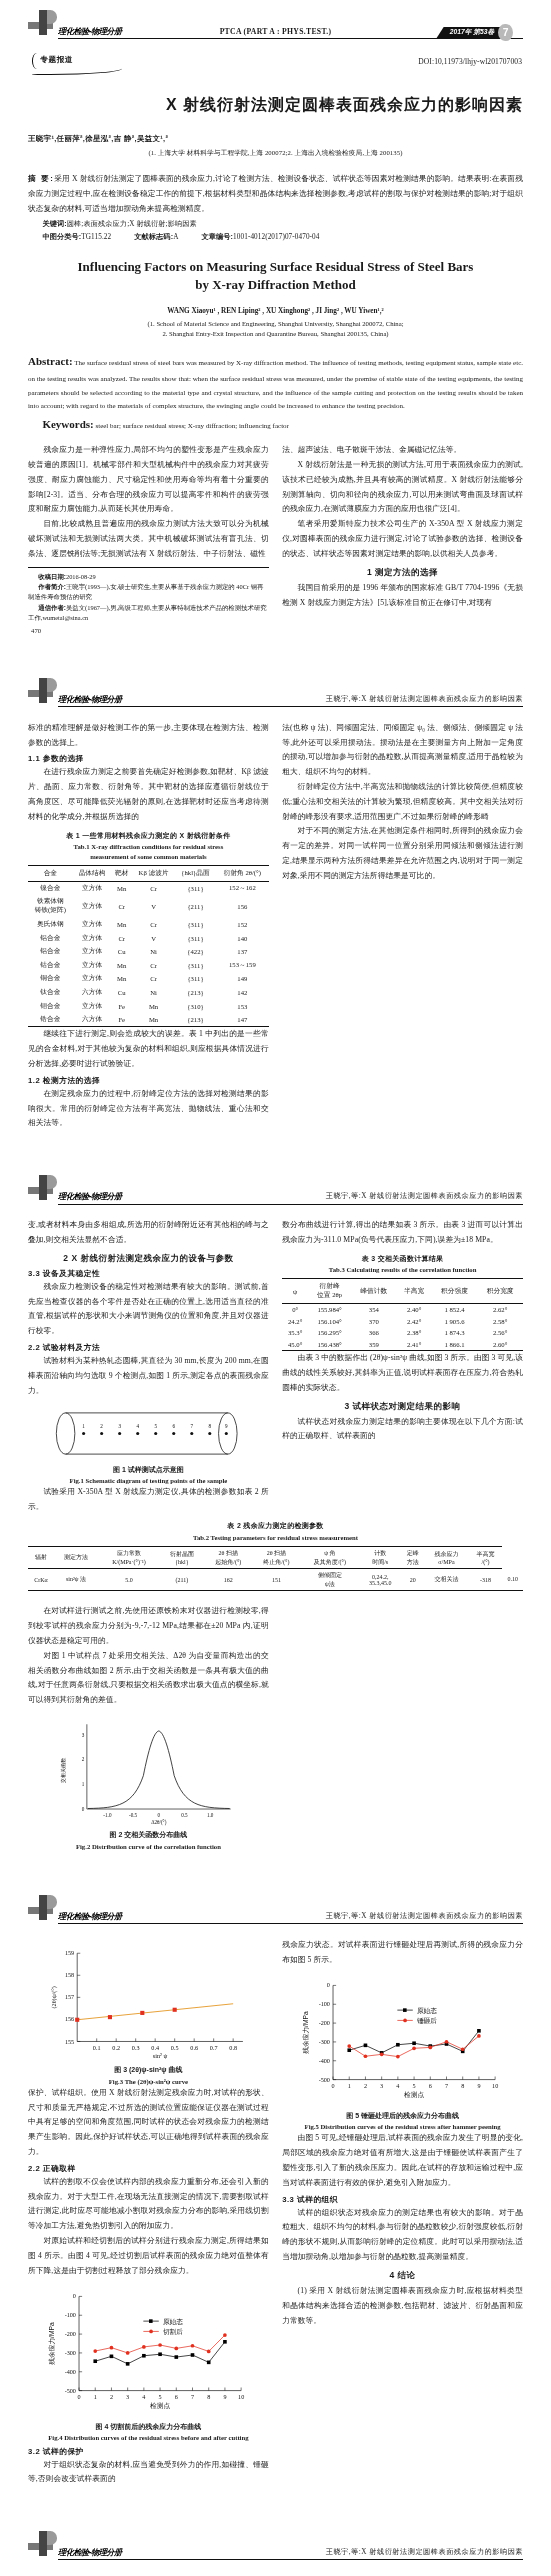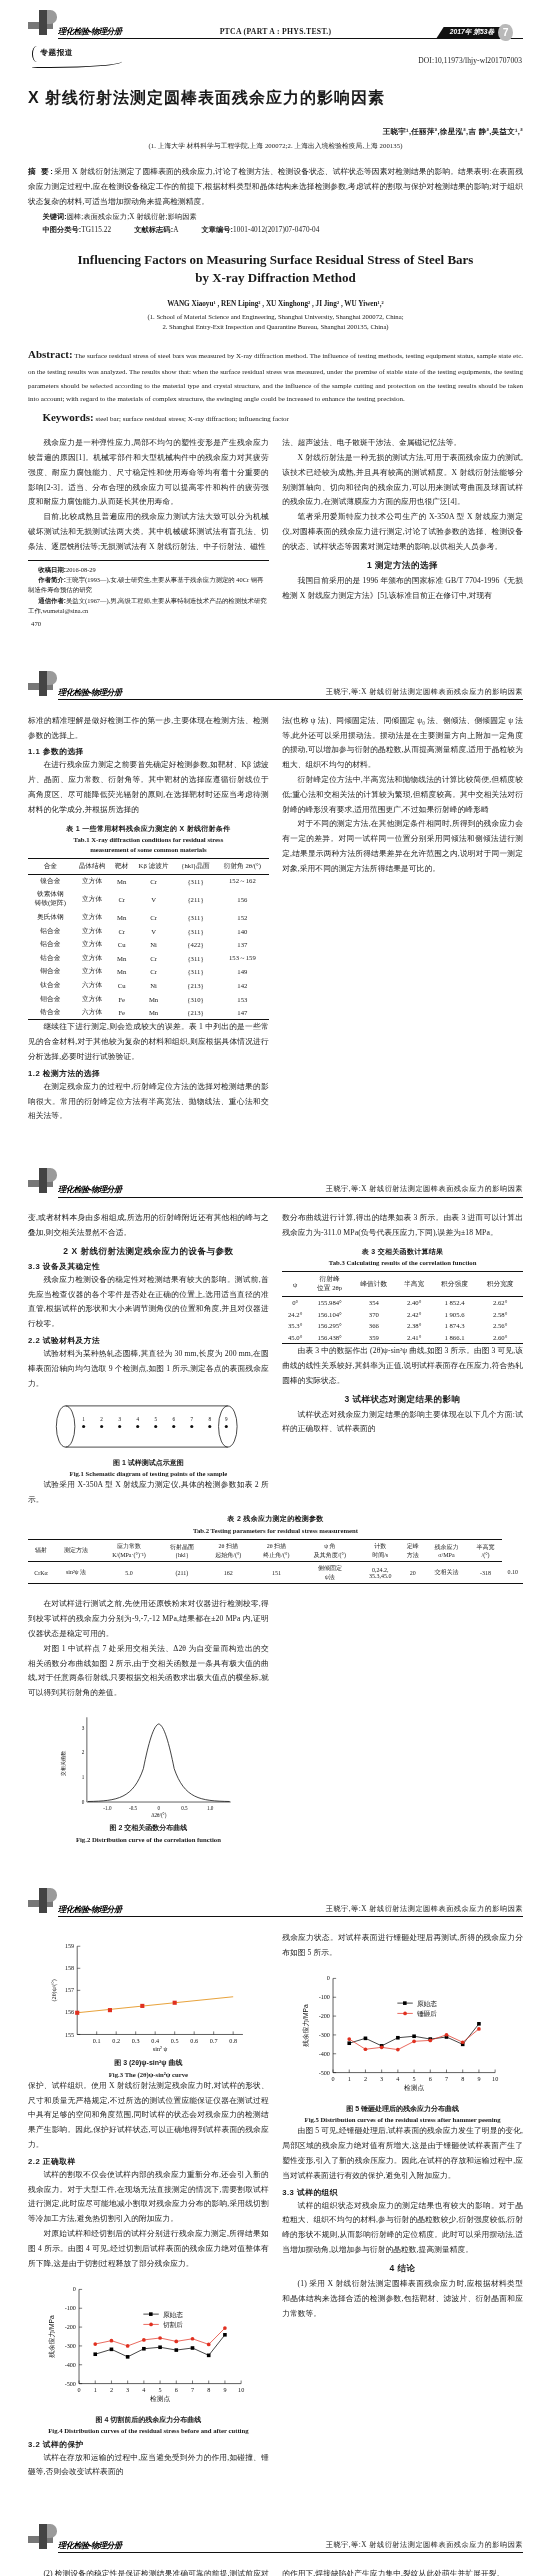--- a/index.html
+++ b/index.html
@@ -48,44 +48,44 @@
     width:14.4px; height:17.5px; border-radius:50%;
     background:#b9b9b9; color:#fff;
     font-family:"Liberation Sans", sans-serif; font-weight:bold; font-size:10.3px;
     text-align:center; line-height:17.5px;
   }
   .rh-right-zh {
     position:absolute; right:0; bottom:3.1px;
     font-size:7.2px; letter-spacing:0.5px; font-family:"Liberation Serif", serif;
   }
   
-  .banner-row { position:relative; height:24px; margin-top:7px;text-decoration:underline; }
+  .banner-row { position:relative; height:24px; margin-top:14px;text-decoration:underline; }
   .topic-tag {
     position:absolute; left:4.1px; top:2.1px;
     font-family:"Liberation Sans", sans-serif; font-weight:bold; font-size:7.7px;
     letter-spacing:0.5px; padding-left:8.2px;
   }
   .topic-tag:before{
     content:""; position:absolute; left:0; top:-2.1px; width:7.2px; height:15.5px;
     border-left:1.5px solid #111; border-radius:60% 0 0 60%/50% 0 0 50%;
   }
   .topic-swoosh {
     position:absolute; left:4.1px; top:13.4px; width:90px; height:8.2px;
     border-bottom:1.5px solid #111; border-radius:0 0 80% 10%;
   }
-  .doi { position:absolute; right:1px; top:10px; font-size:7.5px; letter-spacing:0.1px; }
+  .doi { position:absolute; right:1px; top:4px; font-size:7.5px; letter-spacing:0.1px; }
 
   
   h1.zh-title {
-    text-align:left; font-family:"Liberation Sans", sans-serif;
+    text-align:right; font-family:"Liberation Sans", sans-serif;
     font-size:16px; font-weight:bold; letter-spacing:1px;
     margin:17.5px 0 0 0;
   }
   .authors-zh {
-    text-align:right; font-family:"Liberation Sans", sans-serif;
+    text-align:left; font-family:"Liberation Sans", sans-serif;
     font-weight:bold; font-size:7.5px; margin-top:18.5px; letter-spacing:0.3px;
   }
   .affil-zh { text-align:center; font-size:6.7px; margin-top:5.2px; letter-spacing:0.1px; }
 
   .abs-zh { font-size:7.7px; line-height:1.95; margin-top:12.4px; text-align:justify; letter-spacing:0.1px; }
   .abs-zh .lbl { font-family:"Liberation Sans", sans-serif; font-weight:bold; letter-spacing:1.5px; }
   .kw-zh { font-size:7.2px; margin-top:3.1px; padding-left:14.4px; letter-spacing:0.1px; }
   .kw-zh .lbl { font-family:"Liberation Sans", sans-serif; font-weight:bold; }
   .clc { font-size:7.2px; margin-top:3.1px; padding-left:14.4px; letter-spacing:0.1px; }
   .clc .lbl { font-family:"Liberation Sans", sans-serif; font-weight:bold; }
@@ -687,21 +687,21 @@
             <text x="227.5" y="239" font-size="13" font-family="Liberation Sans, sans-serif" text-anchor="middle" fill="#111">检测点</text>
             <text x="22" y="113.5" font-size="13" font-family="Liberation Sans, sans-serif" text-anchor="middle" fill="#111" transform="rotate(-90 22 113.5)">残余应力/MPa</text>
           </svg>
       </div>
       <div class="figcap">
         <div class="zh">图 4  切割前后的残余应力分布曲线</div>
         <div class="en">Fig.4   Distribution curves of the residual stress before and after cutting</div>
       </div>
 
       <h4 class="sub">3.2  试样的保护</h4>
-      <p class="body">试样在存放和运输的过程中,应当避免受到外力的作用,如碰撞、锤砸等,否则会改变试样表面的</p>
+      <p class="body">对于组织状态复杂的材料,应当避免受到外力的作用,如碰撞、锤砸等,否则会改变试样表面的</p>
     </div>
 
     <div class="col">
       <p class="body noind">残余应力状态。对试样表面进行锤砸处理后再测试,所得的残余应力分布如图 5 所示。</p>
 
       <div class="figbox">
         <svg id="fig5svg" width="211" height="134" viewBox="0 0 410 260">
             <line x1="70" y1="205" x2="385" y2="205" stroke="#111" stroke-width="1.3"></line>
             <line x1="70" y1="205" x2="70" y2="22" stroke="#111" stroke-width="1.3"></line>
             <line x1="70" y1="22" x2="76" y2="22" stroke="#111" stroke-width="1.1"></line>

